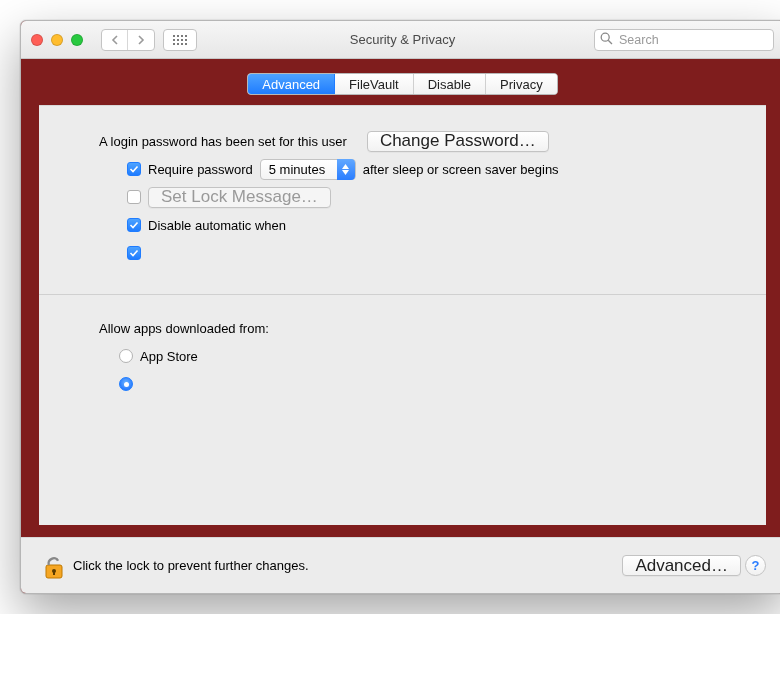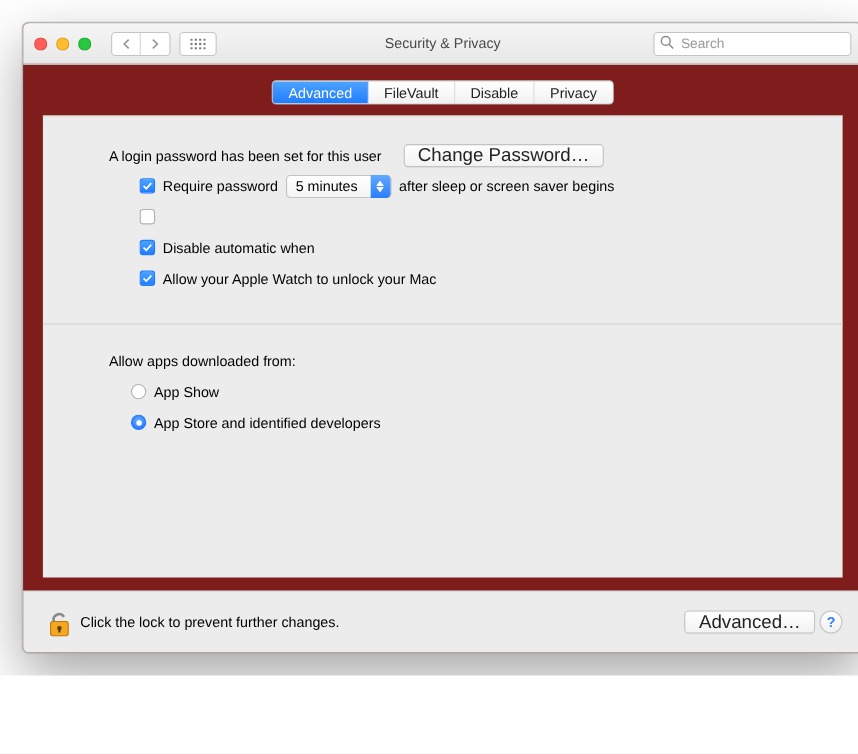--- a/index.html
+++ b/index.html
@@ -292,54 +292,53 @@
               </svg>
           </span>
         </span>
         <span>after sleep or screen saver begins</span>
       </div>
 
       <div class="row indent">
         <span class="checkbox">
           
         </span>
+        <button class="aqua-btn disabled">Set Lock Message…</button>
       </div>
 
       <div class="row indent">
         <span class="checkbox checked">
           <svg width="10" height="10" viewBox="0 0 10 10">
               <path d="M1.5 5 L4 7.5 L8.5 2.5" fill="none" stroke="#fff" stroke-width="1.6"></path>
             </svg>
         </span>
         <span>Disable automatic when</span>
       </div>
 
       <div class="row indent">
         <span class="checkbox checked">
           <svg width="10" height="10" viewBox="0 0 10 10">
               <path d="M1.5 5 L4 7.5 L8.5 2.5" fill="none" stroke="#fff" stroke-width="1.6"></path>
             </svg>
         </span>
-        <span>Allow your Apple Watch to unlock your Mac</span>
       </div>
     </div>
 
     <div class="hr"></div>
 
     <div class="section-bottom">
       <div class="row" style="margin-left:-20px;">
         <span>Allow apps downloaded from:</span>
       </div>
       <div class="row">
         <span class="radio"></span>
-        <span>App Show</span>
+        <span>App Store</span>
       </div>
       <div class="row">
         <span class="radio checked"></span>
-        <span>App Store and identified developers</span>
       </div>
     </div>
 
   </div>
 
   <div class="footer">
     <span class="lock-icon">
       <svg width="30" height="30" viewBox="0 0 30 30">
         <rect x="7" y="14" width="16" height="13" rx="2" fill="#f5a623" stroke="#c07800"></rect>
         <path d="M10 14 C10 8, 20 8, 20 14" fill="none" stroke="#888" stroke-width="2.4" transform="rotate(-25 10 14)"></path>

